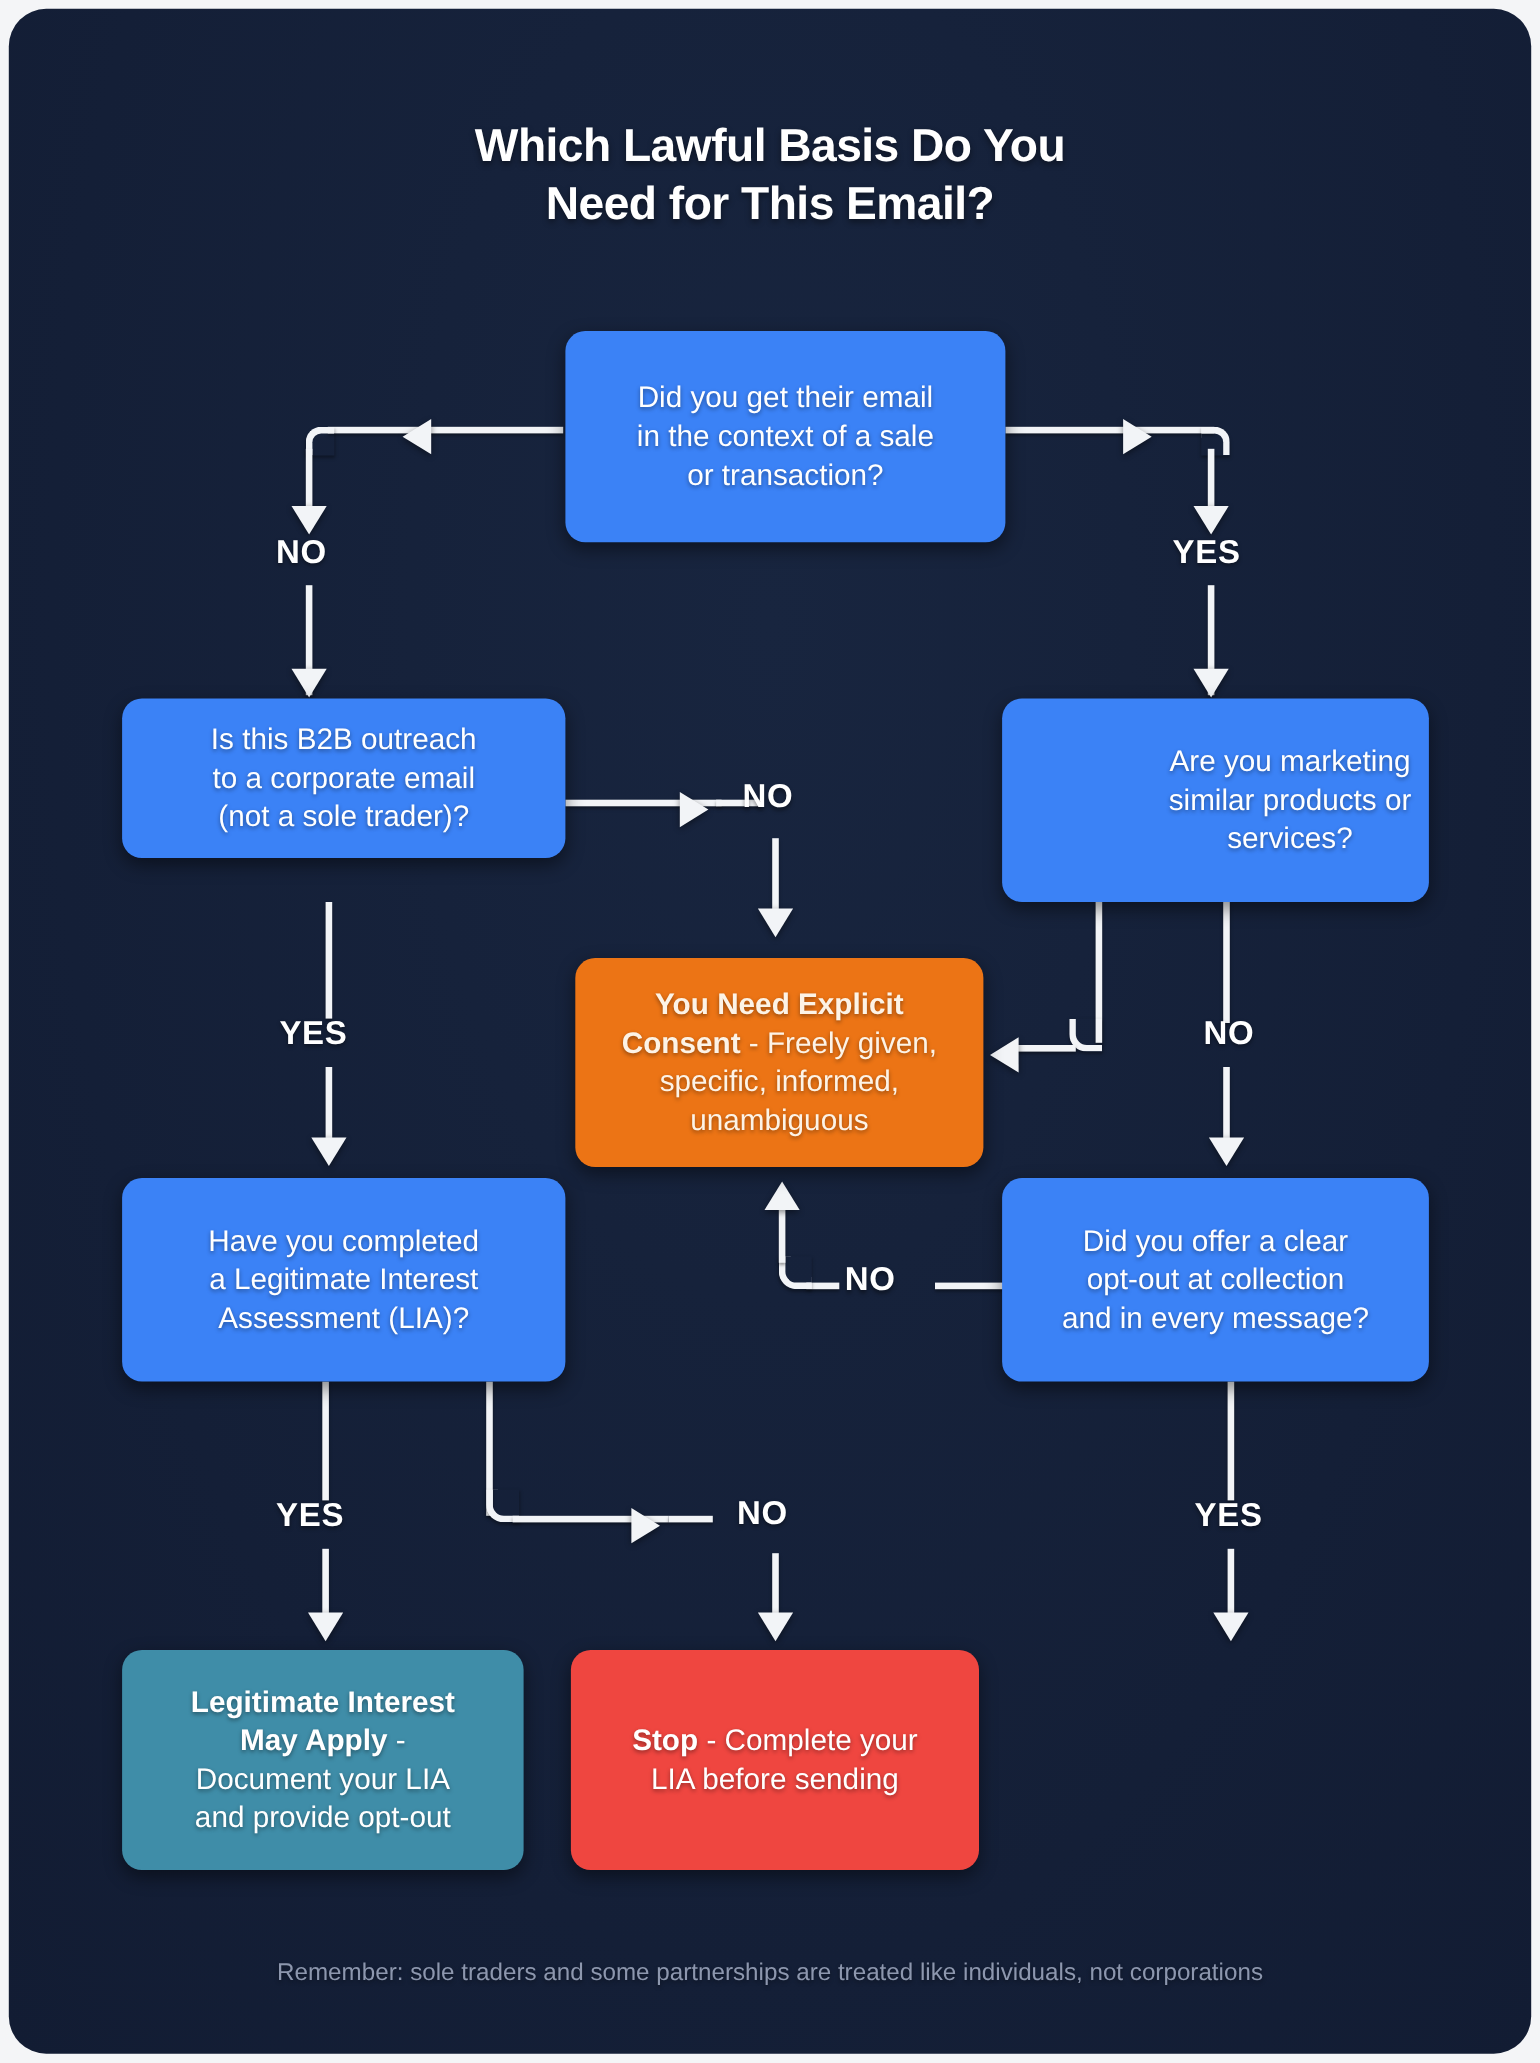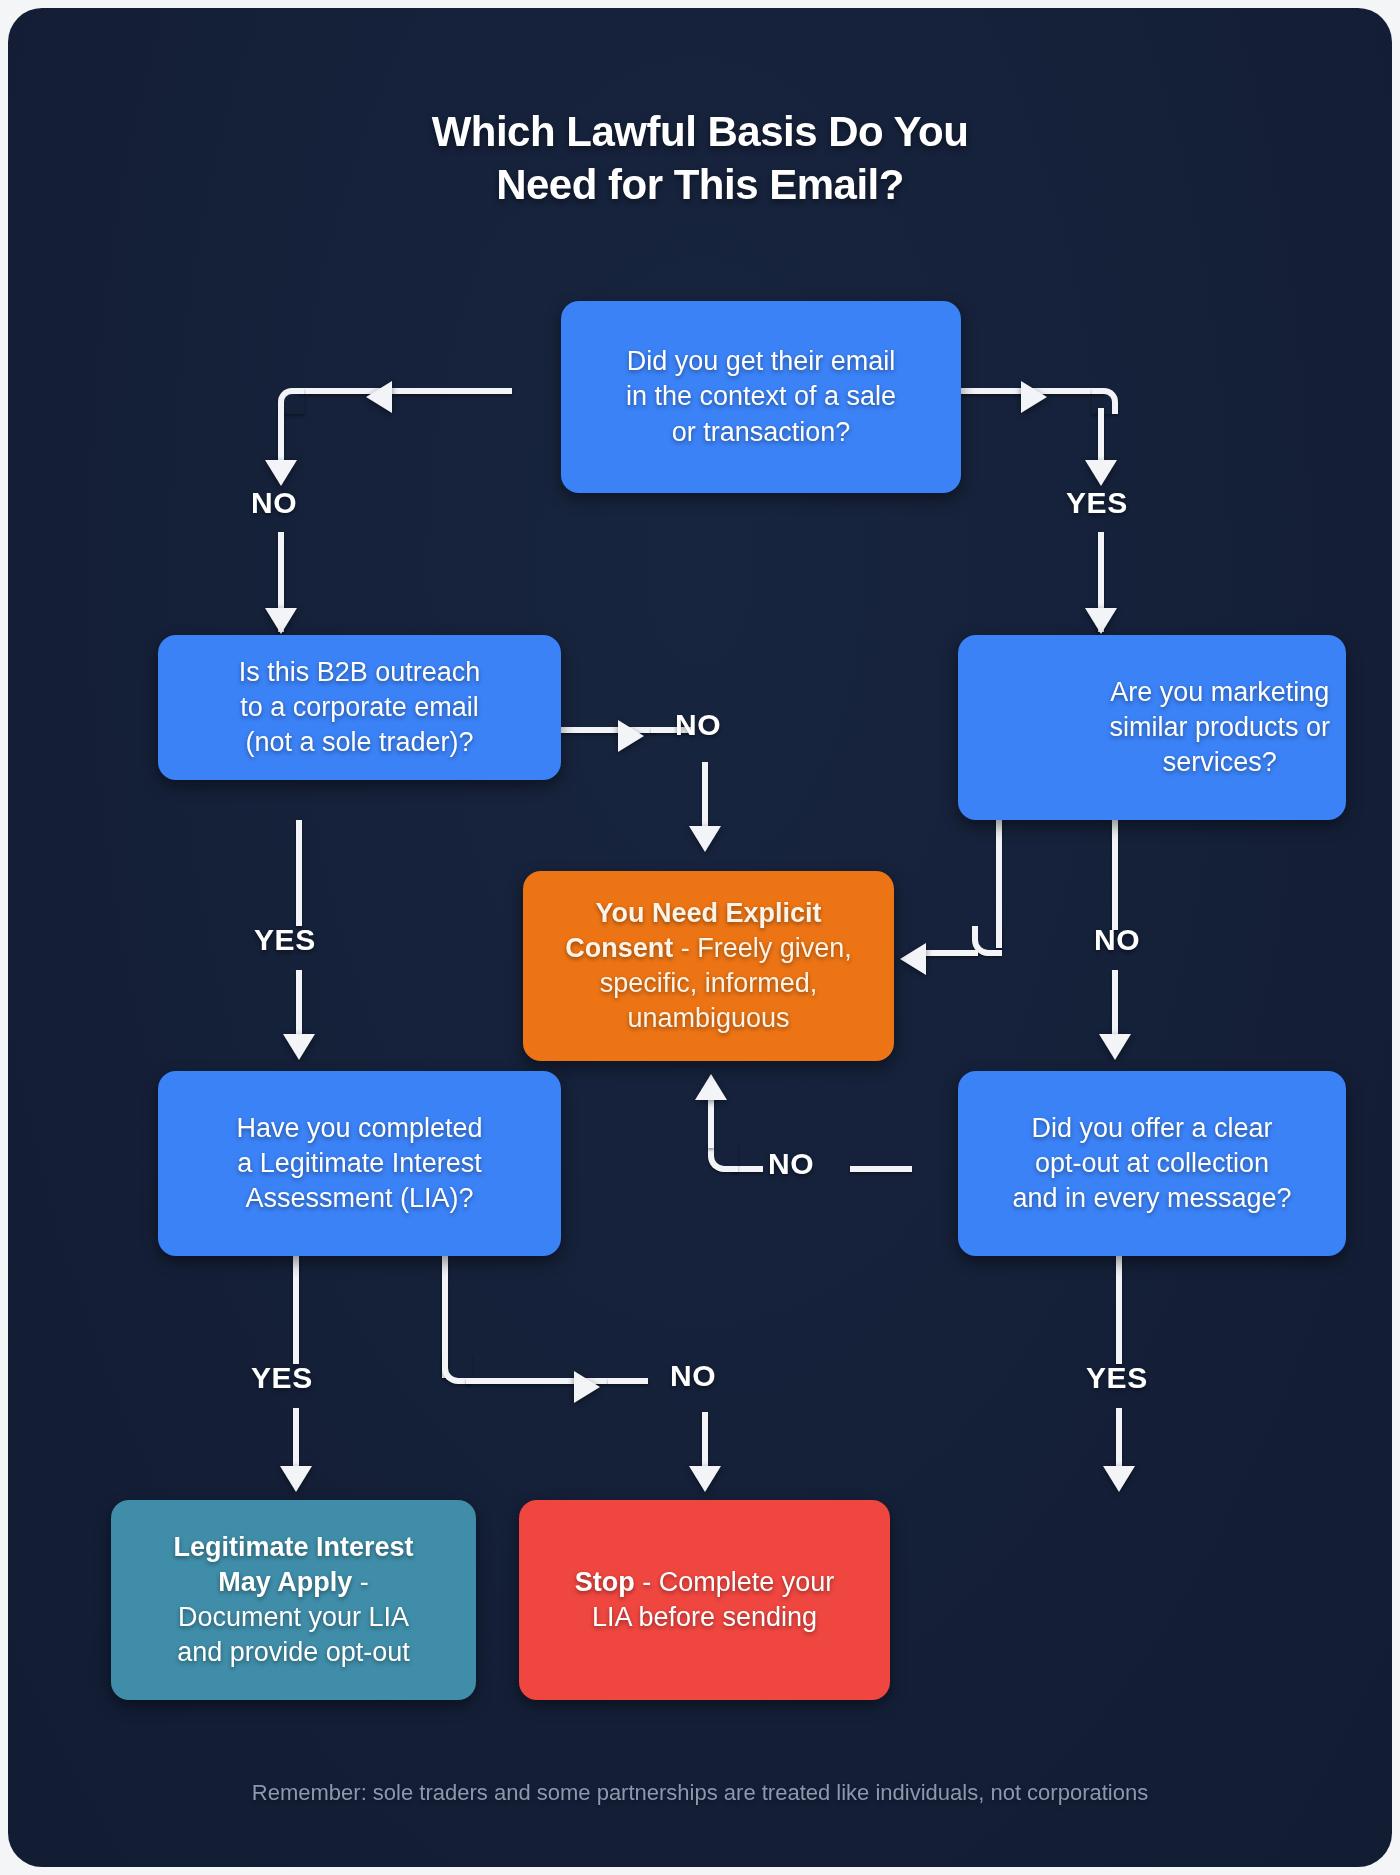--- a/index.html
+++ b/index.html
@@ -51,21 +51,21 @@
     justify-content: center;
     text-align: center;
     color: #ffffff;
     font-size: 27px;
     line-height: 1.30;
     padding: 14px 16px;
     box-shadow: 0 6px 16px rgba(0,0,0,0.45);
     text-shadow: 0 2px 4px rgba(0,0,0,0.40);
     white-space: pre-line;
   }
-  .node.decision { background: #3b82f6; margin-left: 47px; }
+  .node.decision { background: #3b82f6; }
   .node.consent  { background: #ec7415; color: #fdf3e6; }
   .node.teal     { background: #3f8da8; }
   .node.red      { background: #ef4640; }
   .node.green    { background: #22b14e; }
   .node .lead { font-weight: bold; }
 
   
   .ln {
     position: absolute;
     background: #f2f4f7;

